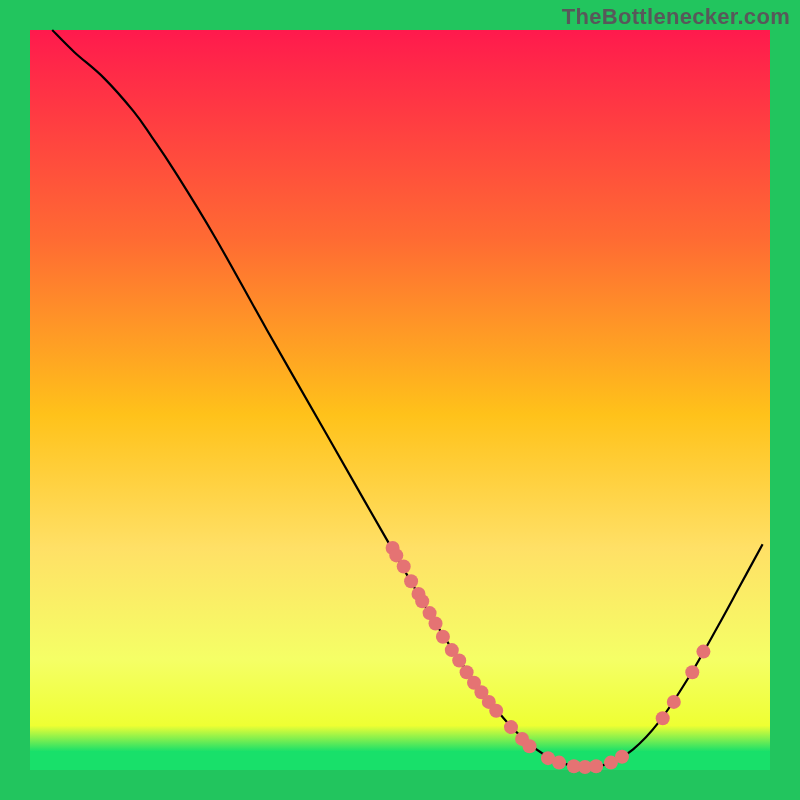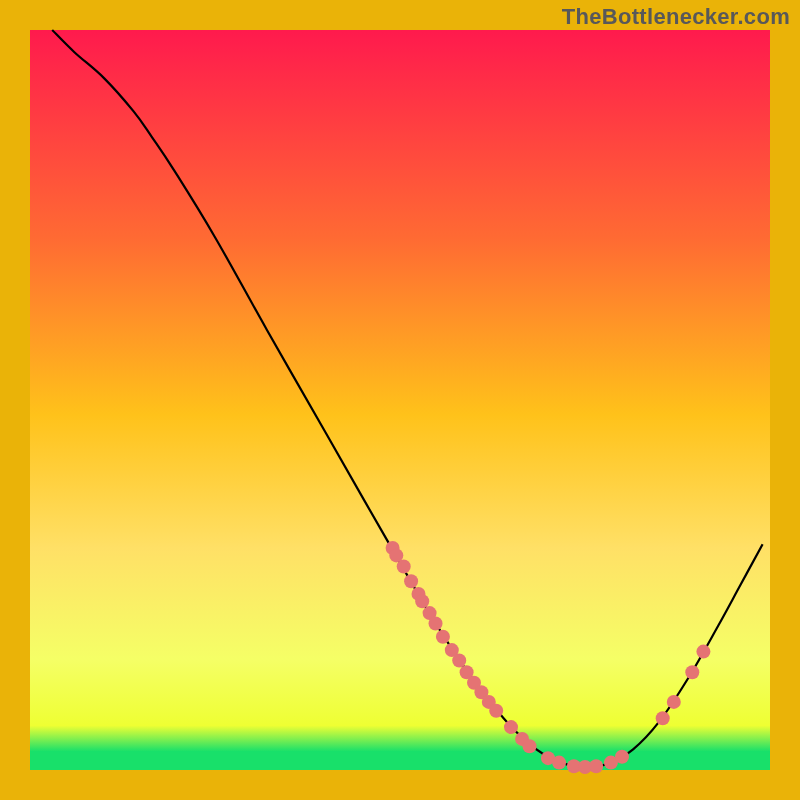--- a/index.html
+++ b/index.html
@@ -7,21 +7,21 @@
     padding: 0;
     width: 800px;
     height: 800px;
     background: #000;
     overflow: hidden;
   }
   .frame {
     position: relative;
     width: 800px;
     height: 800px;
-    background: #eab308;
+    background: #22c55e;
   }
   .watermark {
     position: absolute;
     top: 4px;
     right: 10px;
     font-family: Arial, Helvetica, sans-serif;
     font-size: 22px;
     font-weight: 600;
     color: #58585a;
     letter-spacing: 0.3px;

